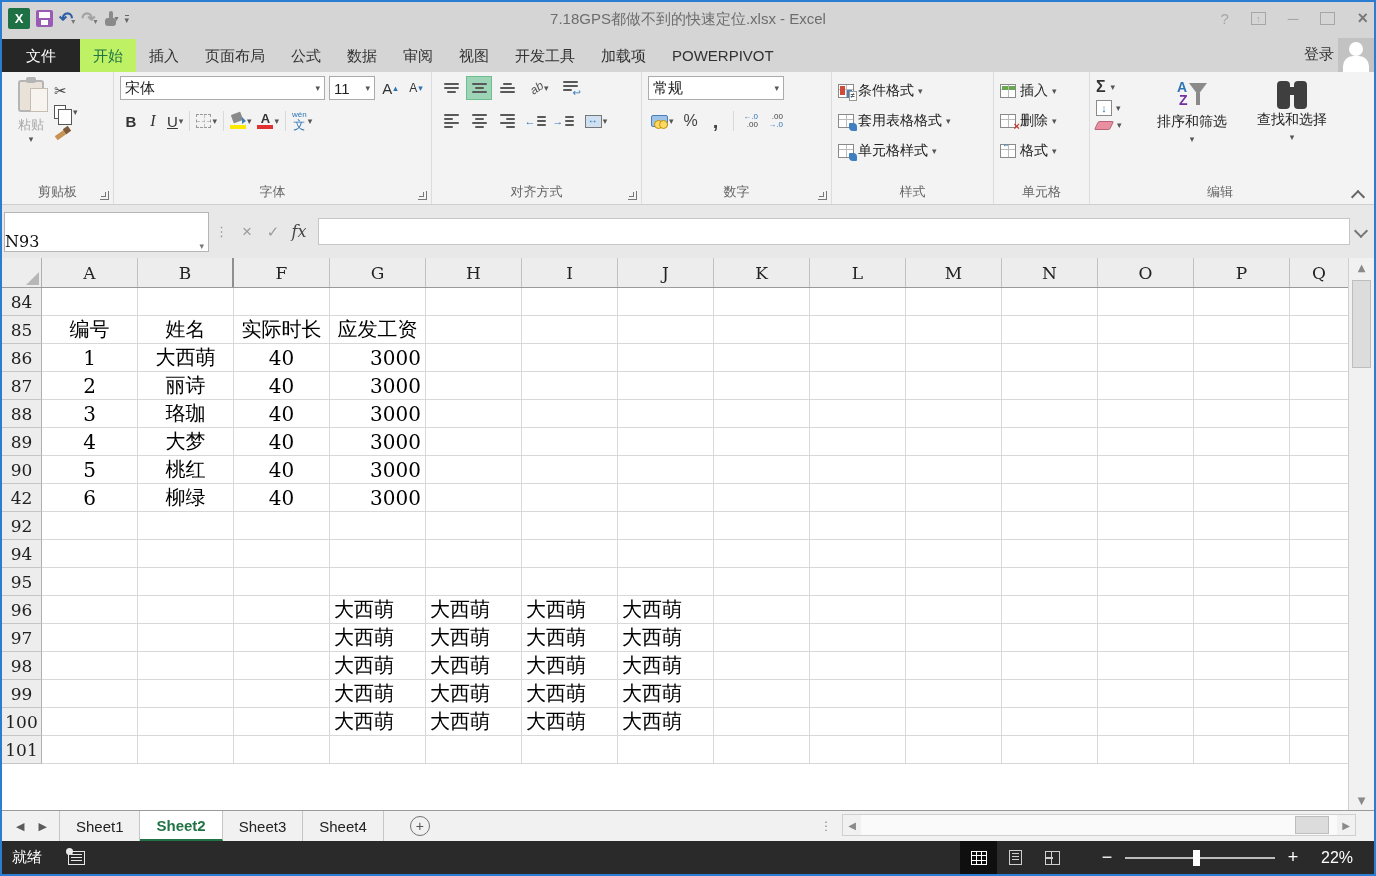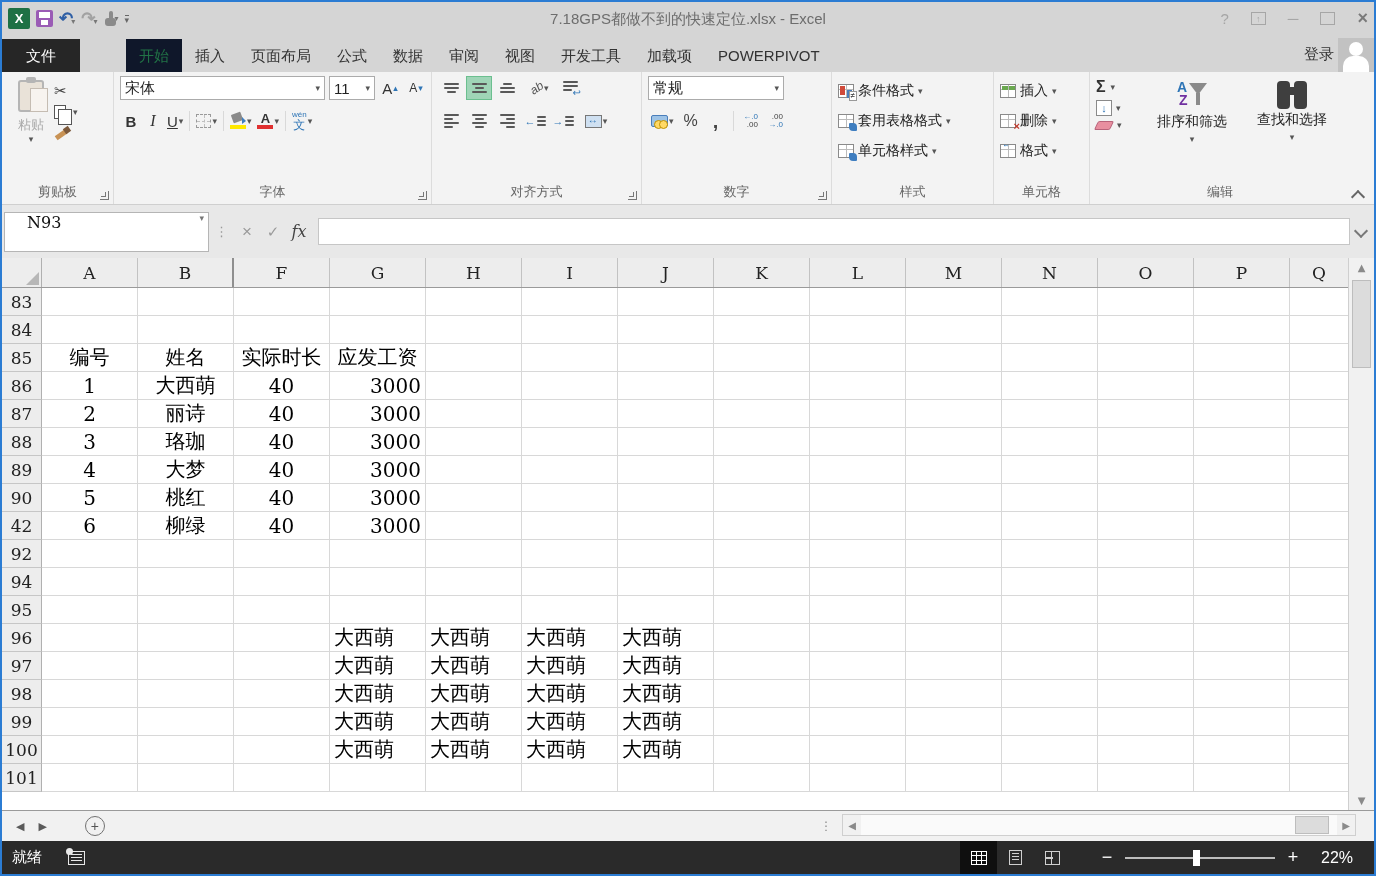--- a/index.html
+++ b/index.html
@@ -29,21 +29,21 @@
   .winbtns { position:absolute; right:6px; top:0; height:33px; display:flex; align-items:center; gap:22px; }
   .winbtn { color:#a6a6a6; font-size:15px; }
   .fullscr { width:15px; height:13px; border:1px solid #a6a6a6; color:#a6a6a6; font-size:9px;
     display:flex; align-items:center; justify-content:center; }
   .closebtn { color:#7a7a7a; font-size:18px; font-weight:bold; }
 
   
   .tabrow { height:37px; background:#d5d5d5; display:flex; align-items:flex-end; position:relative; }
   .file-tab { background:#262626; color:#fff; font-size:15px; padding:8px 24px; height:33px; }
   .rtab { font-size:15px; color:#333; padding:8px 13px; height:33px; }
-  .rtab.active { background:#0f172a; color:#217346;margin-left:46px; }
+  .rtab.active { background:#bef264; color:#217346; }
   .signin { position:absolute; right:40px; bottom:8px; font-size:15px; color:#333; }
   .avatar { position:absolute; right:0; bottom:0; width:36px; height:34px; background:#c2c2c2; }
   .avatar:before { content:""; position:absolute; left:11px; top:4px; width:14px; height:14px; background:#fff; border-radius:50%; }
   .avatar:after { content:""; position:absolute; left:5px; top:18px; width:26px; height:16px; background:#fff; border-radius:10px 10px 0 0; }
 
   
   .ribbon { height:133px; background:#f3f3f3; border-bottom:1px solid #cfcfcf; display:flex; position:relative; }
   .rgroup { position:relative; border-right:1px solid #dcdcdc; padding:4px 4px 20px 6px; }
   .g-label { position:absolute; bottom:3px; left:0; right:0; text-align:center; font-size:13px; color:#666; }
   .launcher { position:absolute; right:4px; bottom:4px; width:9px; height:9px;
@@ -147,22 +147,22 @@
   .binoc { position:relative; width:34px; height:32px; }
   .binoc:before, .binoc:after { content:""; position:absolute; top:2px; width:13px; height:28px; background:#3f3f3f; border-radius:4px; }
   .binoc:before { left:2px; } .binoc:after { right:2px; }
   .binoc i { position:absolute; left:13px; top:8px; width:8px; height:8px; background:#3f3f3f; }
   .collapse-ribbon { position:absolute; right:10px; bottom:6px; width:12px; height:8px; }
   .collapse-ribbon:before { content:""; position:absolute; left:1px; top:2px; width:8px; height:8px;
     border-left:2px solid #666; border-top:2px solid #666; transform:rotate(45deg); }
 
   
   .fbar { height:53px; background:#e8e8e8; display:flex; align-items:center; padding:0 2px; position:relative; }
-  .namebox { width:205px; height:40px; background:#fff; border:1px solid #b5b5b5; display:flex; align-items:flex-start;
-    font-family:"DejaVu Serif", serif; font-size:16px; padding-left:22px; color:#111; }
+  .namebox { width:205px; height:40px; background:#fff; border:1px solid #b5b5b5; display:flex; align-items:flex-end;
+    font-family:"DejaVu Serif", serif; font-size:16px; padding-left:0; color:#111; }
   .namebox .dd { margin-left:auto; margin-right:4px; color:#777; }
   .fb-dots { color:#999; font-size:13px; padding:0 6px; }
   .fb-btn { width:26px; text-align:center; color:#9a9a9a; font-size:15px; }
   .fx { font-family:"DejaVu Serif", serif; font-style:italic; color:#444; font-size:16px; }
   .formula-input { flex:1; height:27px; background:#fff; border:1px solid #c6c6c6; margin-left:6px; }
   .fb-chevron { width:22px; height:27px; position:relative; }
   .fb-chevron:before { content:""; position:absolute; left:6px; top:8px; width:8px; height:8px;
     border-right:2px solid #777; border-bottom:2px solid #777; transform:rotate(45deg); }
 
   
@@ -580,37 +580,20 @@
         <div class="chdr">K</div>
         <div class="chdr">L</div>
         <div class="chdr">M</div>
         <div class="chdr">N</div>
         <div class="chdr">O</div>
         <div class="chdr">P</div>
         <div class="chdr last">Q</div>
       </div>
     <div id="rows-host">
         <div class="grow">
-          <div class="rhdr">83</div>
-          <div class="cell al"></div>
-          <div class="cell al"></div>
-          <div class="cell al"></div>
-          <div class="cell al"></div>
-          <div class="cell al"></div>
-          <div class="cell al"></div>
-          <div class="cell al"></div>
-          <div class="cell al"></div>
-          <div class="cell al"></div>
-          <div class="cell al"></div>
-          <div class="cell al"></div>
-          <div class="cell al"></div>
-          <div class="cell al"></div>
-          <div class="cell al last"></div>
-        </div>
-        <div class="grow">
           <div class="rhdr">84</div>
           <div class="cell al"></div>
           <div class="cell al"></div>
           <div class="cell al"></div>
           <div class="cell al"></div>
           <div class="cell al"></div>
           <div class="cell al"></div>
           <div class="cell al"></div>
           <div class="cell al"></div>
           <div class="cell al"></div>
@@ -897,20 +880,26 @@
       <div class="vs-arrow">▲</div>
       <div class="vs-thumb"></div>
       <div class="vs-arrow vs-down">▼</div>
     </div>
   </div>
 
   <div class="sheetbar">
     <div class="tabnav">
       <span>◀</span>
       <span>▶</span>
+    </div>
+    <div class="stabs">
+      <span class="stab">Sheet1</span>
+      <span class="stab active">Sheet2</span>
+      <span class="stab">Sheet3</span>
+      <span class="stab">Sheet4</span>
     </div>
     <span class="addsheet">+</span>
     <span class="hsplit">⋮</span>
     <div class="hscroll">
       <span class="hs-arrow">◀</span>
       <div class="hs-track">
           <div class="hs-thumb"></div>
         </div>
       <span class="hs-arrow">▶</span>
     </div>

